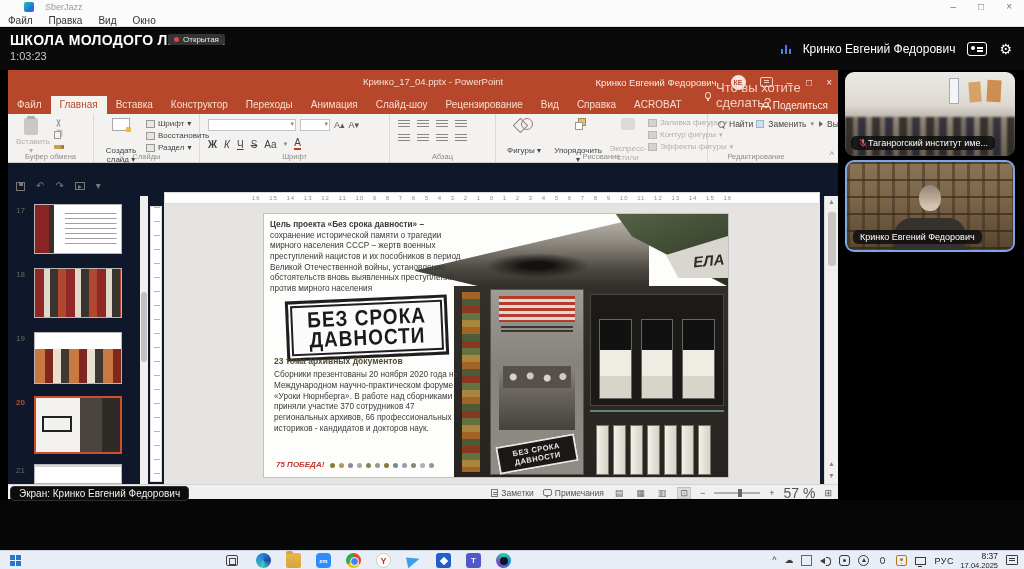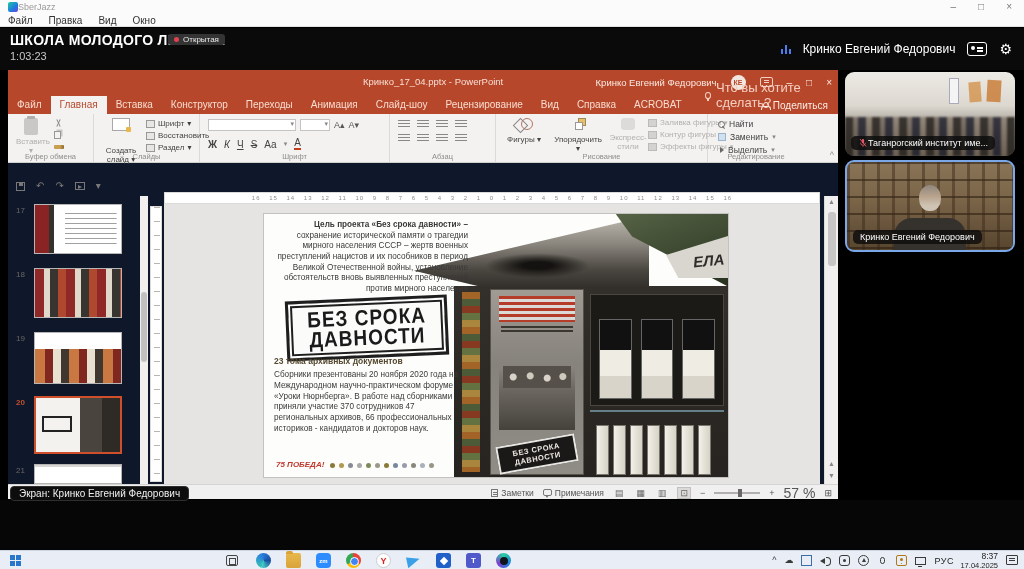--- a/index.html
+++ b/index.html
@@ -1,21 +1,21 @@
 <!DOCTYPE html>
 <html><head>
 <meta charset="utf-8">
 <style>
   *{margin:0;padding:0;box-sizing:border-box}
   html,body{width:1024px;height:569px;overflow:hidden}
   body{position:relative;background:#000;font-family:"Liberation Sans",sans-serif;-webkit-font-smoothing:antialiased}
 
   
   #os-bar{position:absolute;left:0;top:0;width:1024px;height:27px;background:#fbfbfb;border-bottom:1px solid #e3e3e3}
-  .os-app{position:absolute;left:8px;top:2px;display:flex;gap:0}
+  .os-app{position:absolute;left:24px;top:2px;display:flex;gap:11px}
   .os-app-icon{width:10px;height:10px;border-radius:2px;background:linear-gradient(135deg,#23c6a0,#1f7ae0 60%,#7a3de0)}
   .os-app-title{font-size:9px;color:#9a9a9a}
   .os-menu{position:absolute;left:8px;top:15px;display:flex;gap:16px;font-size:10px;color:#333}
   .os-menu span{cursor:default}
   .os-ctrl{position:absolute;right:12px;top:1px;display:flex;gap:22px;color:#777;font-size:10px}
 
   
   #jazz-header{position:absolute;left:0;top:28px;width:1024px;height:42px;background:#0a0a0a}
   #meeting-title{position:absolute;left:10px;top:4px;font-size:14px;font-weight:bold;color:#fff;letter-spacing:.3px}
   #meeting-badge{position:absolute;left:168px;top:6px;display:flex;align-items:center;gap:4px;background:#343434;border-radius:3px;padding:1px 6px}
@@ -84,33 +84,33 @@
   .fr1-a{font-size:9px;color:#5a5856}
   .font-row2{position:absolute;left:8px;top:24px;display:flex;gap:7px;align-items:center;font-size:10px;color:#444}
   .font-row2 .fb{font-weight:bold}.font-row2 .fi{font-style:italic}.font-row2 .fu{text-decoration:underline}.font-row2 .fs{text-decoration:line-through}
   .font-row2 .fcolor{border-bottom:2px solid #c43e1c;line-height:1}
   .par-grid{position:absolute;left:8px;top:6px;display:grid;grid-template-columns:repeat(4,13px);gap:5px 6px}
   .par-ic{width:12px;height:9px;background:repeating-linear-gradient(180deg,#8a8886 0 1px,transparent 1px 3px)}
   .shapes-btn{position:absolute;left:8px;top:4px;width:40px;text-align:center}
   .shapes-ic{width:18px;height:14px;margin:0 auto;position:relative}
   .shapes-ic:before{content:"";position:absolute;left:0;top:2px;width:9px;height:9px;border:1.5px solid #8a8886;transform:rotate(45deg)}
   .shapes-ic:after{content:"";position:absolute;right:0;top:0;width:10px;height:10px;border:1.5px solid #b0766a;border-radius:50%}
-  .draw-lbl{font-size:8px;color:#444;margin-top:3px}
+  .draw-lbl{font-size:8px;color:#444;margin-top:14px}
   .arrange-btn{position:absolute;left:56px;top:4px;width:52px;text-align:center}
   .arr-ic{width:16px;height:14px;margin:0 auto;position:relative}
   .arr-ic i{position:absolute;width:8px;height:8px;background:#e8c06a;border:1px solid #9a8a5a}
   .arr-ic i:nth-child(2){left:5px;top:4px;background:#fff;border-color:#9a9896}
   .quick-btn{position:absolute;left:112px;top:4px;width:40px;text-align:center}
   .quick-ic{width:14px;height:12px;margin:0 auto;background:#dddbd9;border-radius:3px}
   .quick-btn .draw-lbl{color:#b2b0ae}
   .draw-col{position:absolute;left:152px;top:4px;display:flex;flex-direction:column;gap:3px}
   .dcol-row{display:flex;align-items:center;gap:3px}
   .dcol-ic{width:9px;height:8px;background:#d4d2d0;border:1px solid #bcbab8}
   .dcol-row span{font-size:8px;color:#b2b0ae;white-space:nowrap}
-  .edit-col{position:absolute;left:10px;top:5px;display:flex;flex-direction:column;gap:3px}
+  .edit-col{position:absolute;left:10px;top:5px;display:flex;flex-direction:row;gap:3px}
   .ecol-row{display:flex;align-items:center;gap:4px}
   .mag{width:7px;height:7px;position:relative}
   .mag:before{content:"";position:absolute;left:0;top:0;width:5px;height:5px;border:1px solid #6a6866;border-radius:50%}
   .mag:after{content:"";position:absolute;right:0;bottom:0;width:3px;height:1px;background:#6a6866;transform:rotate(45deg)}
   .ecol-ic{width:8px;height:8px;background:#cfe0f0;border:1px solid #9ab4cc}
   .ecol-arrow{width:0;height:0;border-left:4px solid #6a6866;border-top:3px solid transparent;border-bottom:3px solid transparent;margin-left:2px}
   .ecol-row span{font-size:8.5px;color:#444;white-space:nowrap}
   .rib-collapse{position:absolute;right:4px;bottom:2px;font-size:9px;color:#8f8d8b}
 
   
@@ -135,21 +135,21 @@
   .th19{background:repeating-linear-gradient(90deg,#c87840 0 10px,#802820 10px 18px,#e8e0d0 18px 26px,#403830 26px 34px);background-size:100% 68%;background-position:0 100%;background-repeat:no-repeat;background-color:#fff}
   .th20{background:linear-gradient(90deg,#f4f2ee 0 52%,#4a443e 52% 78%,#2e2a26 78%)}
   .th20:after{content:"";position:absolute;left:6px;top:18px;width:26px;height:12px;border:2px solid #222}
   .th21{background:#fff;background-image:linear-gradient(180deg,#d8d6d4 0 2px,transparent 2px)}
   #panel-scroll{position:absolute;left:132px;top:126px;width:8px;height:288px;background:#f1f0ef}
   #panel-scroll .pthumb{position:absolute;left:1px;top:96px;width:6px;height:70px;background:#c1c1c1;border-radius:3px}
 
   
   #work-bg{position:absolute;left:156px;top:134px;width:656px;height:280px;background:#e6e4e2}
   #slide-canvas{position:absolute;left:255px;top:143px;width:466px;height:265px;background:#fdfdfb;border:1px solid #c4c2c0;overflow:hidden}
-  .goal{position:absolute;left:6px;top:6px;width:198px;text-align:right;font-size:8.2px;line-height:1.3;color:#3a3a3a;z-index:3}
+  .goal{position:absolute;left:6px;top:6px;width:198px;text-align:left;font-size:8.2px;line-height:1.3;color:#3a3a3a;z-index:3}
   .goal b{font-weight:bold}
   .stamp{position:absolute;left:22px;top:84px;width:162px;padding:7px 0;border:3px solid #1e1e1e;box-shadow:inset 0 0 0 2px #fdfdfb,inset 0 0 0 4px #1e1e1e;transform:rotate(-2.5deg);text-align:center;z-index:3;background:rgba(250,250,248,.85)}
   .stamp div{font-size:19px;font-weight:bold;letter-spacing:1px;color:#1a1a1a;line-height:1.05;transform:scaleY(1.15)}
   .volumes{position:absolute;left:10px;top:142px;font-size:8.5px;font-weight:bold;color:#55492f;z-index:3}
   .details{position:absolute;left:10px;top:156px;width:188px;font-size:8.2px;line-height:1.32;color:#3a3a3a;z-index:3}
   .victory{position:absolute;left:12px;bottom:8px;font-size:8px;font-weight:bold;font-style:italic;color:#c03a30;z-index:3}
   .emblems{position:absolute;left:66px;bottom:9px;display:flex;gap:4px;z-index:3}
   .emblems i{width:5px;height:5px;border-radius:50%;display:block}
   .tri-house{position:absolute;left:150px;top:0;width:235px;height:86px;clip-path:polygon(0 66%,100% 2%,100% 88%,52% 100%);background:linear-gradient(180deg,#c2beb6 0%,#8a867e 35%,#4a4640 65%,#211e1b 100%);z-index:1}
   .tri-house:after{content:"";position:absolute;left:30%;top:45%;width:45%;height:30%;background:radial-gradient(ellipse at center,#141210 20%,transparent 70%)}

